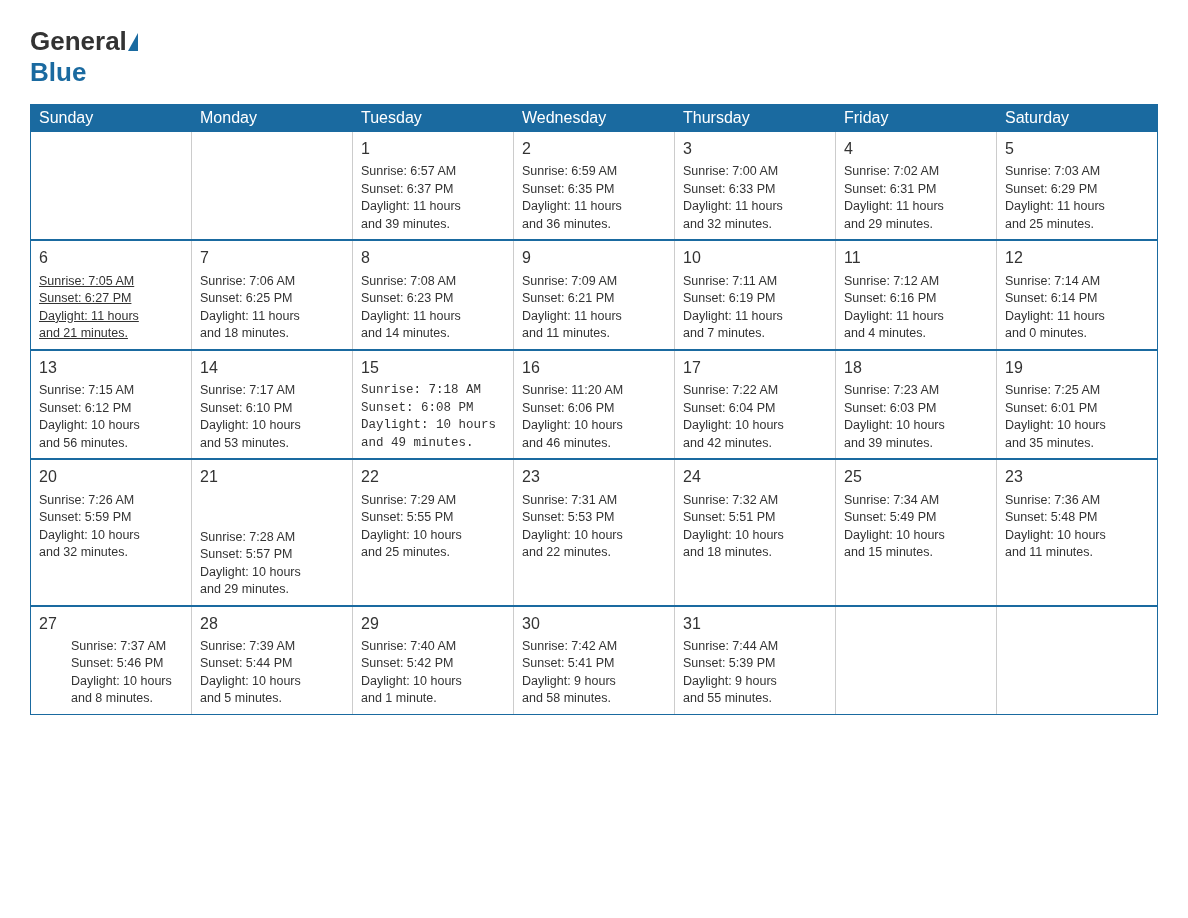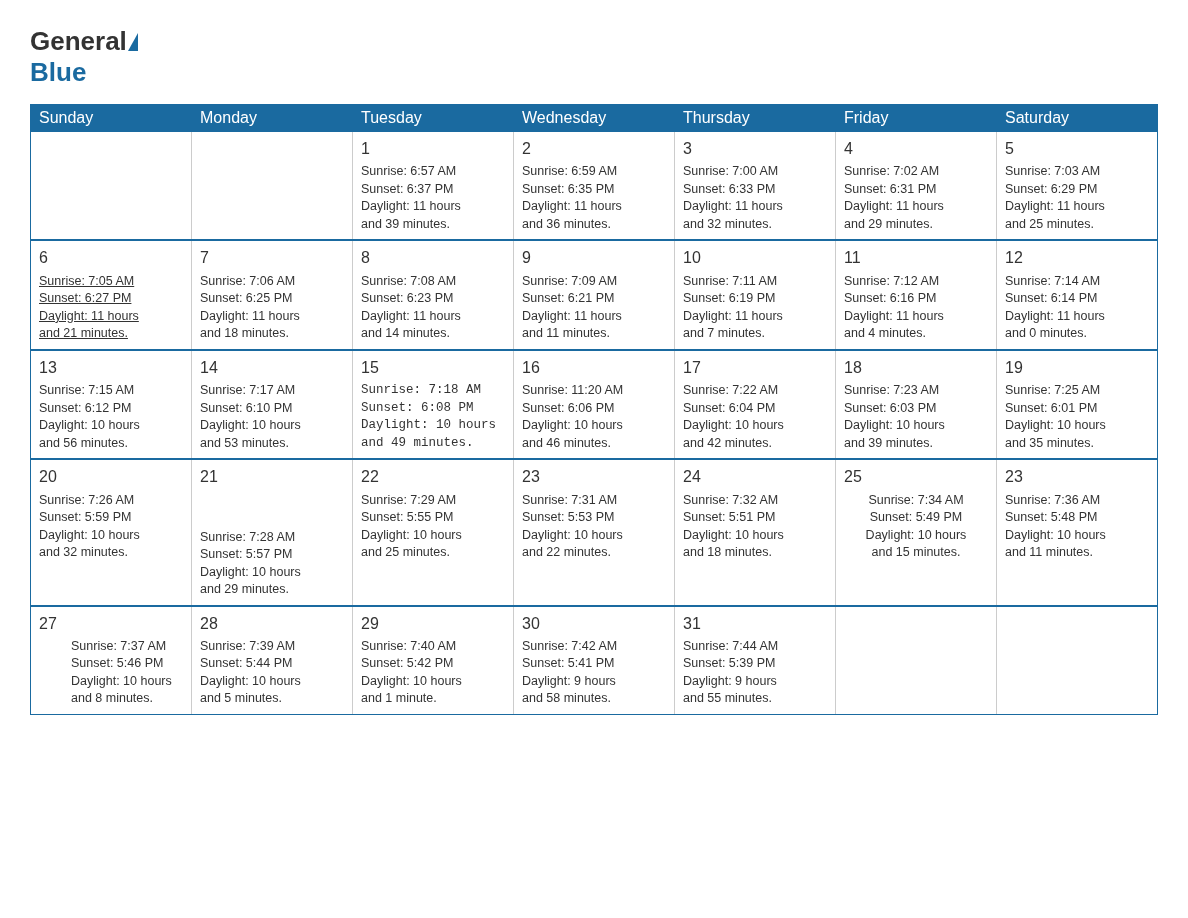--- a/index.html
+++ b/index.html
@@ -309,21 +309,21 @@
         </td>
         <td>
           <span class="day-number">24</span>
           <div class="day-info" style="white-space: pre-line;">Sunrise: 7:32 AM
 Sunset: 5:51 PM
 Daylight: 10 hours
 and 18 minutes.</div>
         </td>
         <td>
           <span class="day-number">25</span>
-          <div class="day-info" style="white-space: pre-line; text-align: center;">Sunrise: 7:34 AM
+          <div class="day-info" style="white-space: pre-line;">Sunrise: 7:34 AM
 Sunset: 5:49 PM
 Daylight: 10 hours
 and 15 minutes.</div>
         </td>
         <td>
           <span class="day-number">23</span>
           <div class="day-info" style="white-space: pre-line;">Sunrise: 7:36 AM
 Sunset: 5:48 PM
 Daylight: 10 hours
 and 11 minutes.</div>

